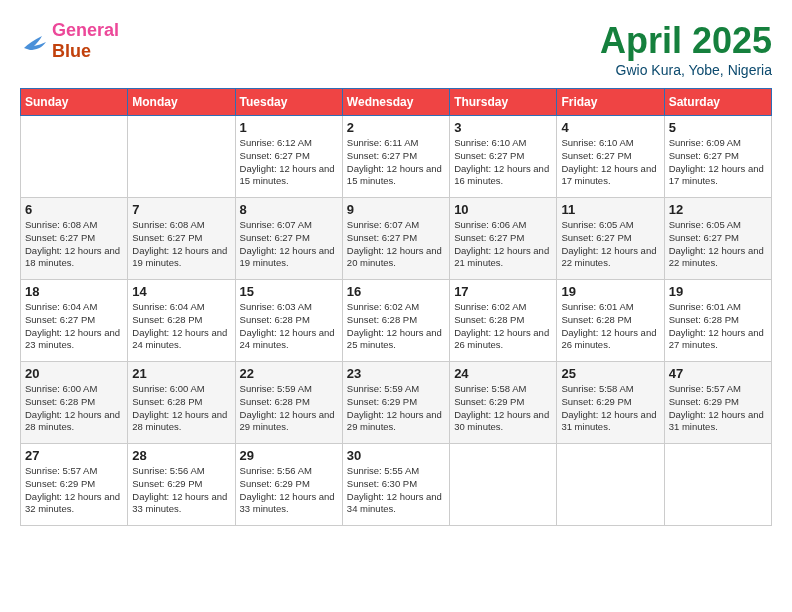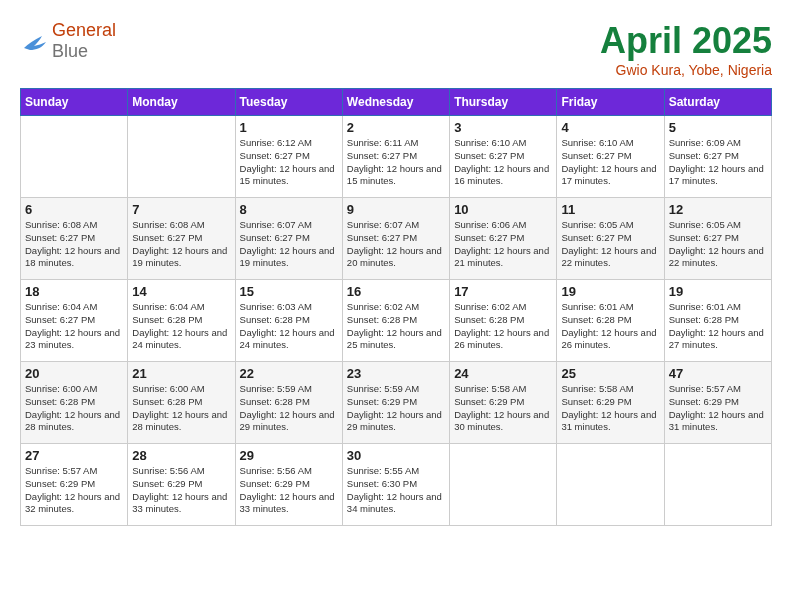--- a/index.html
+++ b/index.html
@@ -28,21 +28,21 @@
     .title-area {
       text-align: right;
     }
     .month-title {
       font-size: 36px;
       font-weight: bold;
       color: #15803d;
     }
     .location-title {
       font-size: 14px;
-      color: #c2410c;
+      color: #0c4a6e;
     }
     table {
       width: 100%;
       border-collapse: collapse;
       table-layout: fixed;
     }
     th {
       background-color: #2f6db5;
       color: #fff;
       font-size: 12px;
@@ -69,33 +69,33 @@
       font-size: 9.5px;
       color: #333;
       line-height: 1.35;
     }
     .empty-cell {
       background: #f9f9f9;
     }
     tr:nth-child(odd) td { background-color: #fff; }
     tr:nth-child(even) td { background-color: #f5f5f5; }
     
-    thead tr th { background-color: #6d28d9; }
+    thead tr th { background-color: #ef4444; }
   </style>
 </head>
 <body>
 
 <div class="header-area">
   <div class="logo">
     <svg class="logo-bird" viewBox="0 0 28 22" xmlns="http://www.w3.org/2000/svg">
       <path d="M4 18 C8 14, 14 10, 22 6 C20 10, 16 14, 14 16 C18 15, 22 14, 26 12 C22 18, 16 20, 10 20 Z" fill="#4a90d9"></path>
     </svg>
     <div>
-      <span style="font-size:18px;font-weight:normal;color:#c2410c;">General</span><br>
-      <span style="font-size:18px;font-weight:normal;color:#737373;">Blue</span>
+      <span style="font-size:18px;font-weight:bold;color:#ec4899;">General</span><br>
+      <span style="font-size:18px;font-weight:bold;color:#c2410c;">Blue</span>
     </div>
   </div>
   <div class="title-area">
     <div class="month-title">April 2025</div>
     <div class="location-title">Gwio Kura, Yobe, Nigeria</div>
   </div>
 </div>
 
 <table>
   <thead>

